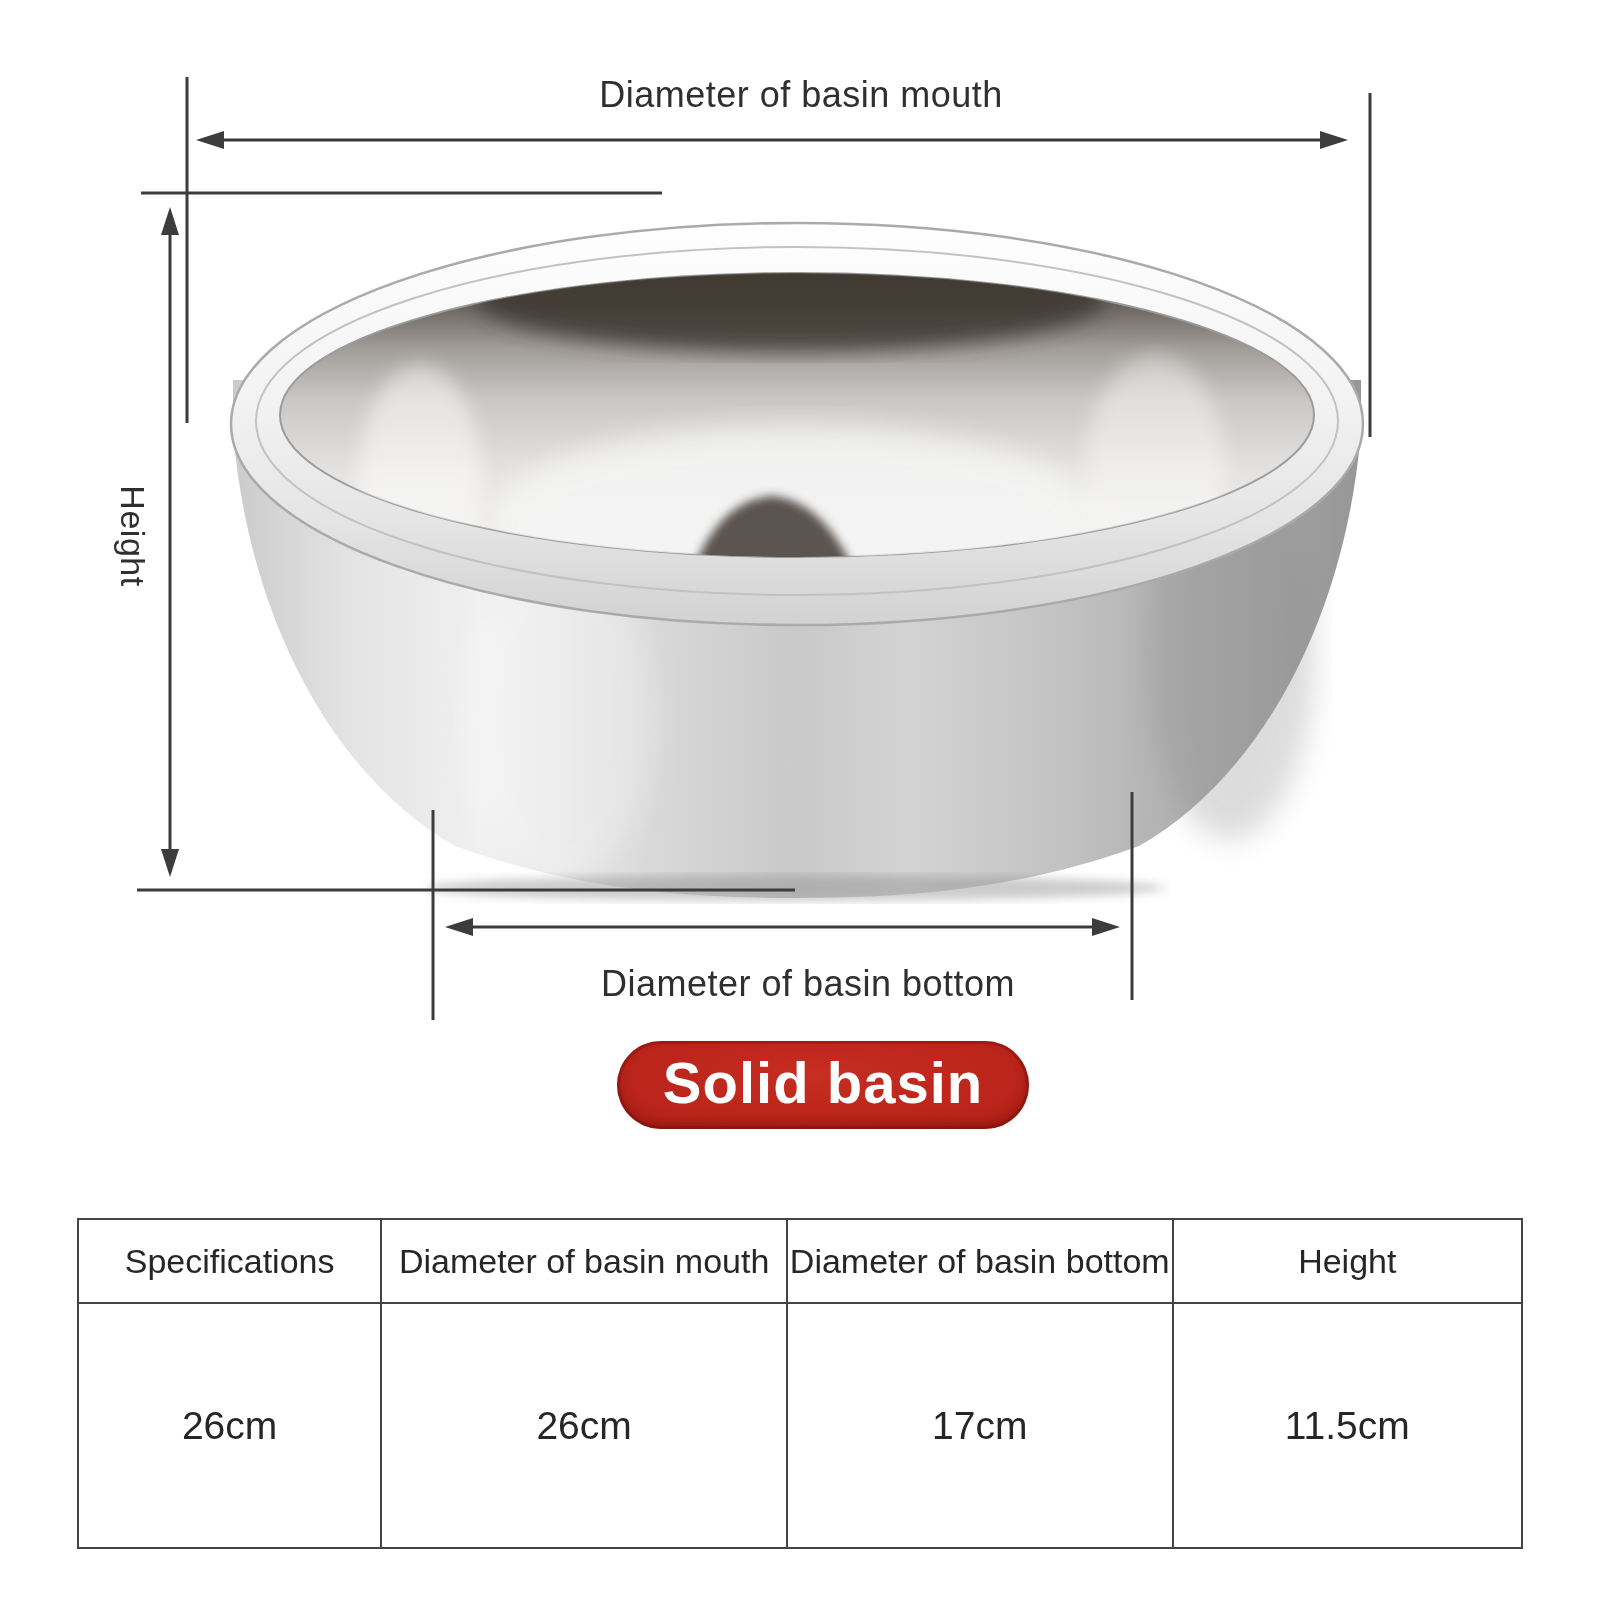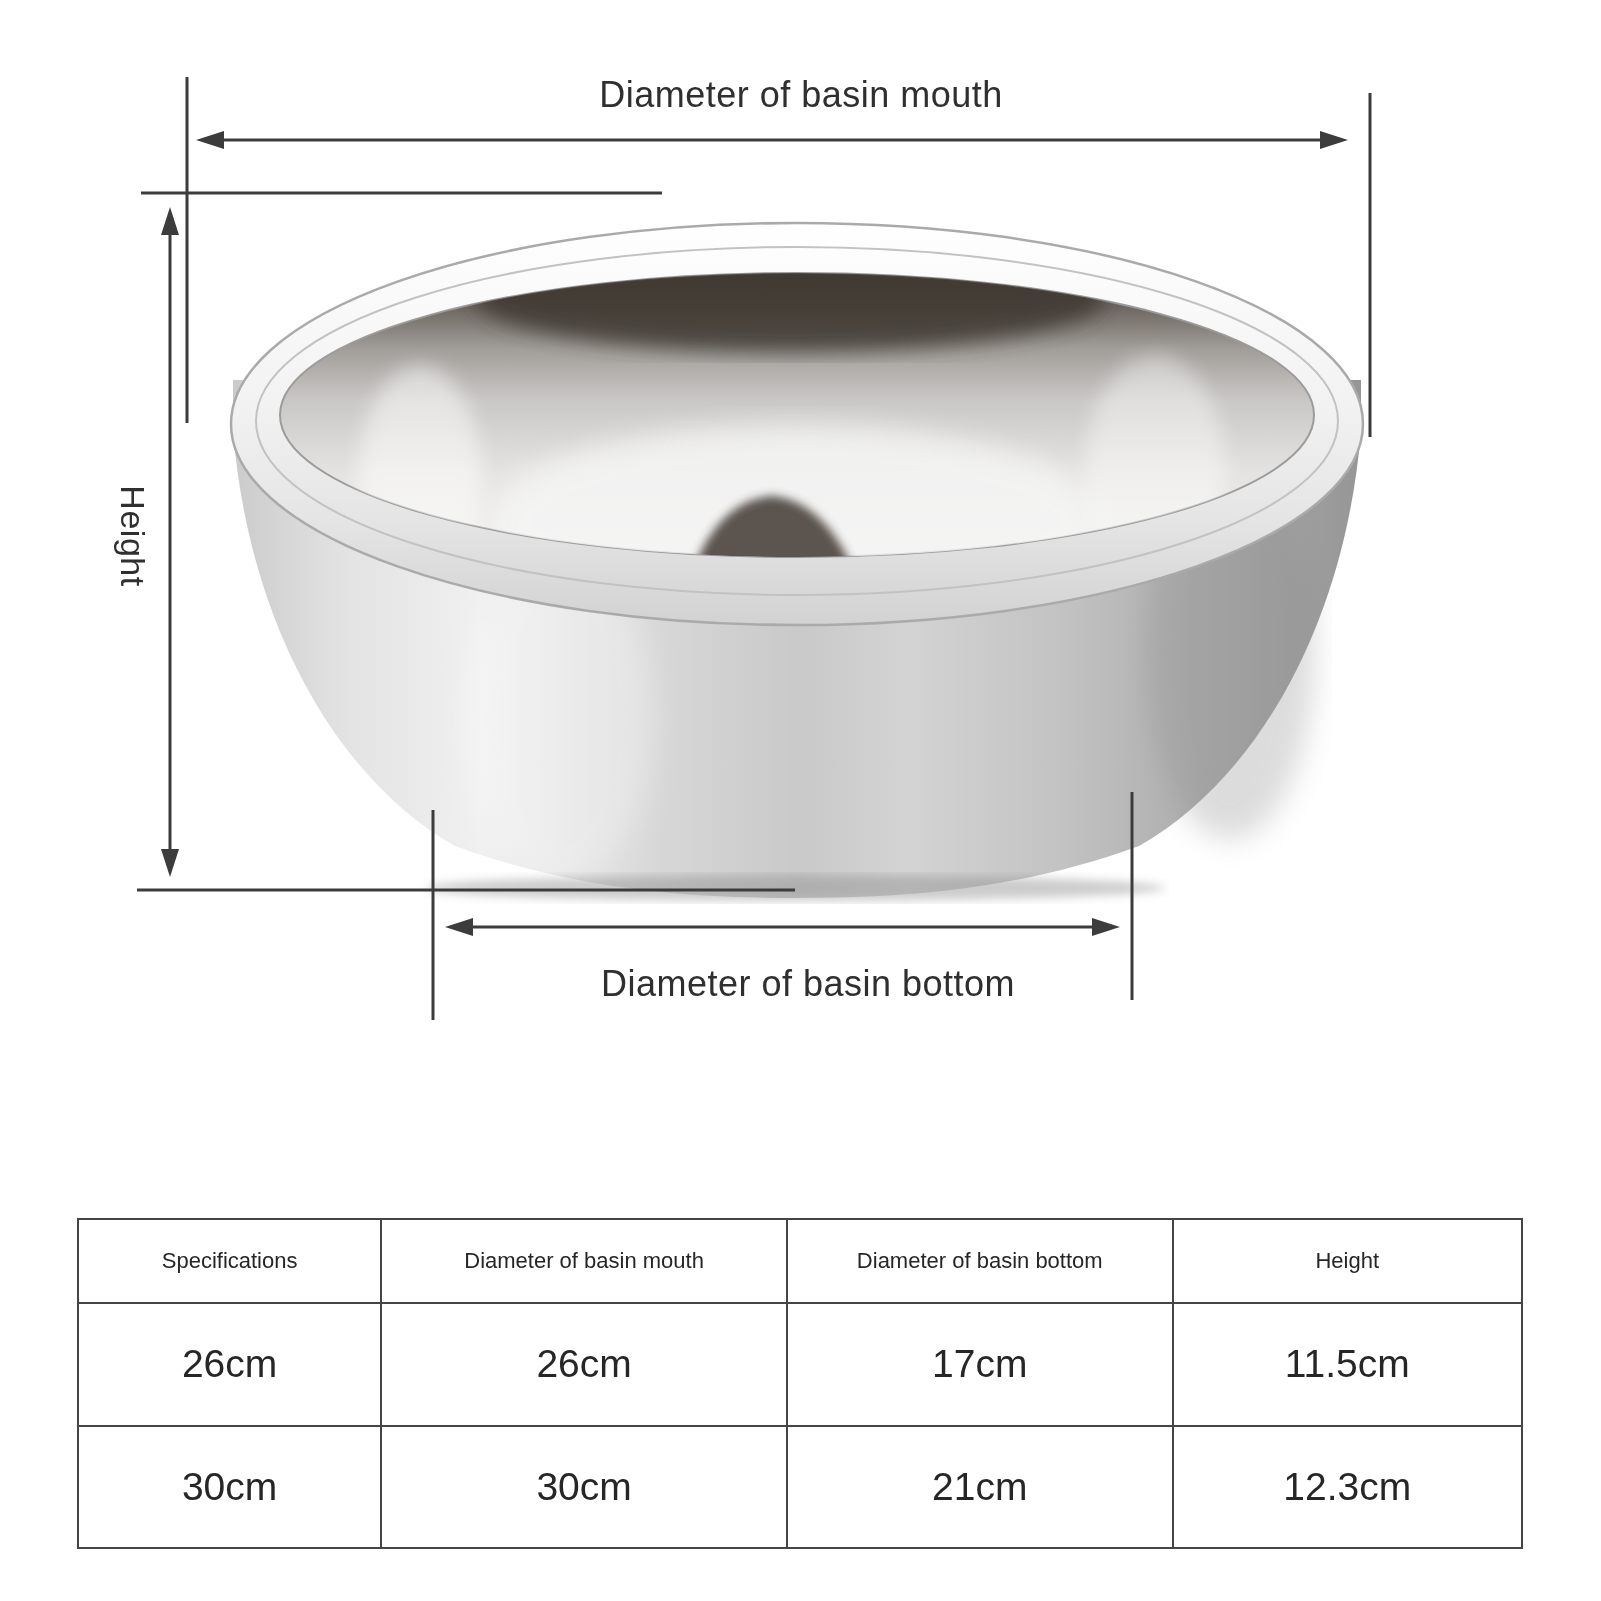--- a/index.html
+++ b/index.html
@@ -28,21 +28,21 @@
     line-height:1;padding-bottom:4px;
   }
   table.spec{
     position:absolute;left:77px;top:1218px;width:1446px;height:331px;
     border-collapse:collapse;table-layout:fixed;background:#ffffff;
   }
   table.spec th, table.spec td{
     border:2px solid #454545;text-align:center;vertical-align:middle;
     color:#262626;padding:0;
   }
-  table.spec th{font-size:22px;font-weight:400;height:82px;}
+  table.spec th{font-size:34px;font-weight:400;height:82px;}
   table.spec td{font-size:39px;height:83px;}
   table.spec col.c1{width:21.0%;} table.spec col.c2{width:28.1%;}
   table.spec col.c3{width:26.7%;} table.spec col.c4{width:24.2%;}
 </style>
 </head>
 <body>
 
 <div class="canvas">
 
   <svg class="abs" style="left:0;top:0;" width="1601" height="1160" viewBox="0 0 1601 1160">
@@ -138,20 +138,23 @@
       <polygon points="170,877 161,849 179,849"></polygon>
       <polygon points="445,927 473,918 473,936"></polygon>
       <polygon points="1120,927 1092,918 1092,936"></polygon>
     </g>
   </svg>
 
   <div class="dim-label" style="left:801px;top:74px;">Diameter of basin mouth</div>
   <div class="dim-label-v" style="left:132px;top:536px;">Height</div>
   <div class="dim-label" style="left:808px;top:963px;">Diameter of basin bottom</div>
 
+  <div class="badge">
+    <span>Solid basin</span>
+  </div>
 
   <table class="spec">
     <colgroup>
         <col class="c1">
         <col class="c2">
         <col class="c3">
         <col class="c4">
       </colgroup>
     <thead>
       <tr>
@@ -161,22 +164,16 @@
         <th>Height</th>
       </tr>
     </thead>
     <tbody>
       <tr>
         <td>26cm</td>
         <td>26cm</td>
         <td>17cm</td>
         <td>11.5cm</td>
       </tr>
-      <tr>
-        <td>30cm</td>
-        <td>30cm</td>
-        <td>21cm</td>
-        <td>12.3cm</td>
-      </tr>
     </tbody>
   </table>
 
 </div>
 
 </body></html>

